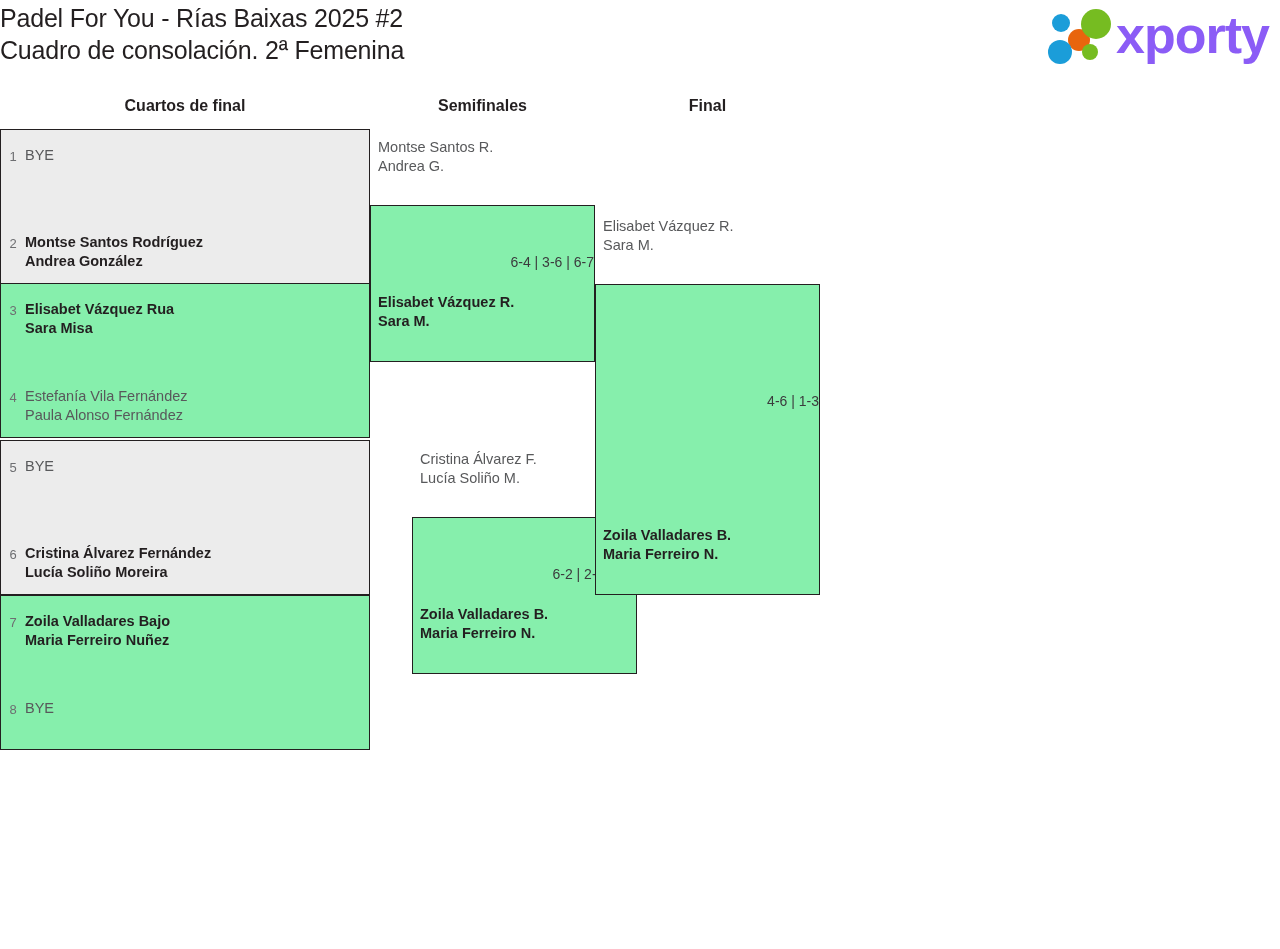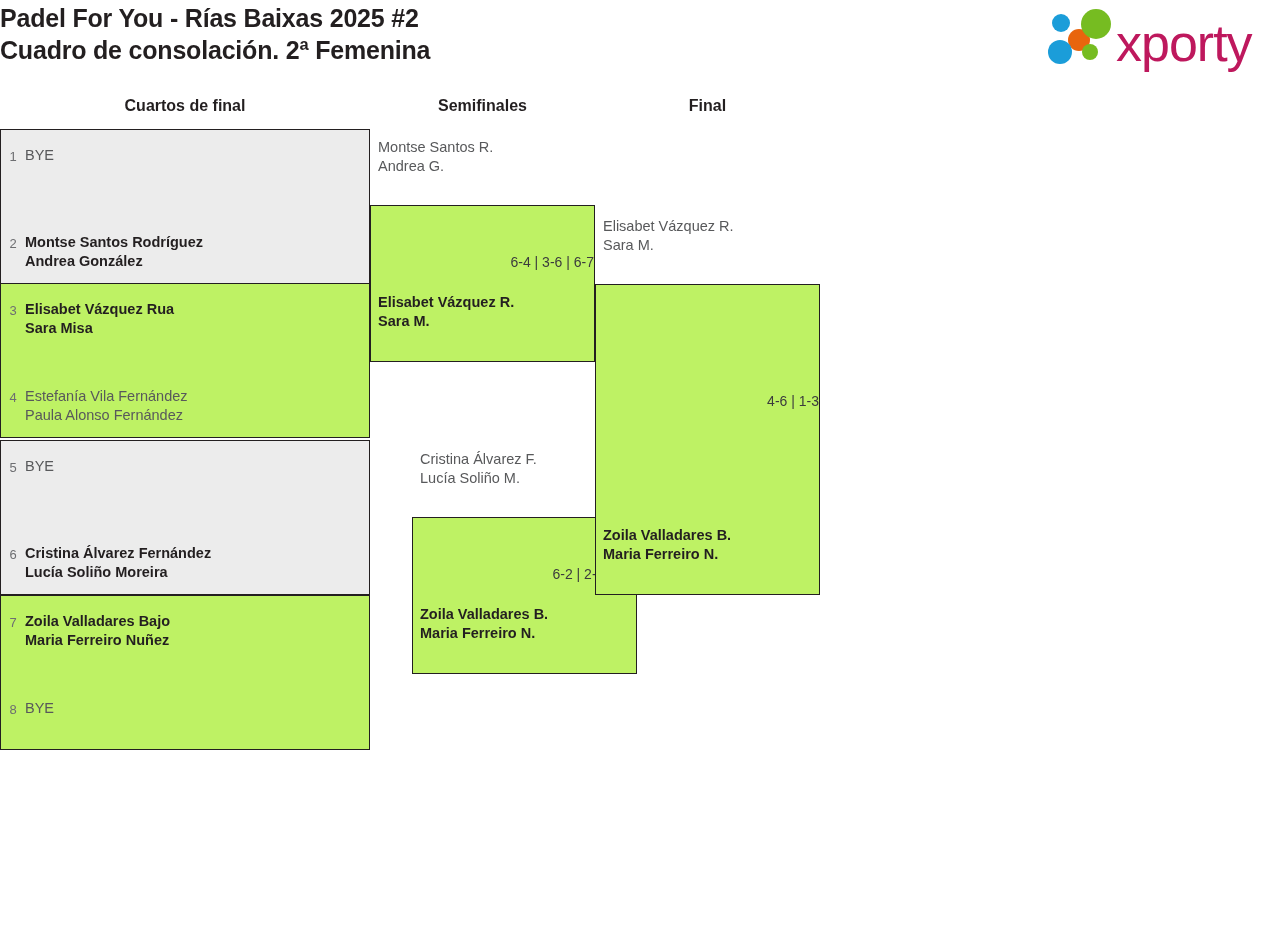--- a/index.html
+++ b/index.html
@@ -18,21 +18,21 @@
 
   
   #header-title {
     position: absolute;
     left: 0;
     top: 2px;
     width: 900px;
   }
   .title-line {
     font-size: 25px;
-    font-weight: bold;
+    font-weight: normal;
     line-height: 32px;
     color: #231f20;
     letter-spacing: -0.2px;
     white-space: nowrap;
   }
 
   
   #brand-logo {
     position: absolute;
     right: 6px;
@@ -55,24 +55,23 @@
   #brand-logo .dot.d2 { left: 20px; top: 21px; width: 22px; height: 22px; }
   #brand-logo .dot.d3 { left: 33px; top: 1px;  width: 30px; height: 30px; }
   #brand-logo .dot.d4 { left: 0px;  top: 32px; width: 24px; height: 24px; }
   #brand-logo .dot.d5 { left: 34px; top: 36px; width: 16px; height: 16px; }
   #brand-logo .wordmark {
     position: absolute;
     left: 68px;
     top: -2px;
     font-size: 52px;
     line-height: 58px;
-    font-weight: normal;
-    color: #be185d;
+    font-weight: bold;
+    color: #8b5cf6;
     letter-spacing: -1px;
-    margin-top: 8px;
   }
 
   
   .round-header {
     position: absolute;
     font-size: 16px;
     font-weight: bold;
     color: #231f20;
     text-align: center;
     top: 97px;
@@ -88,21 +87,21 @@
     top: 0;
     width: 1280px;
     height: 949px;
   }
 
   
   .match {
     position: absolute;
     box-sizing: border-box;
     border: 1px solid #231f20;
-    background: #bef264;
+    background: #86efac;
   }
   .match.shaded { background: #ececec; }
 
   .slot {
     position: absolute;
     left: 0;
     right: 0;
     display: flex;
     align-items: flex-start;
   }

